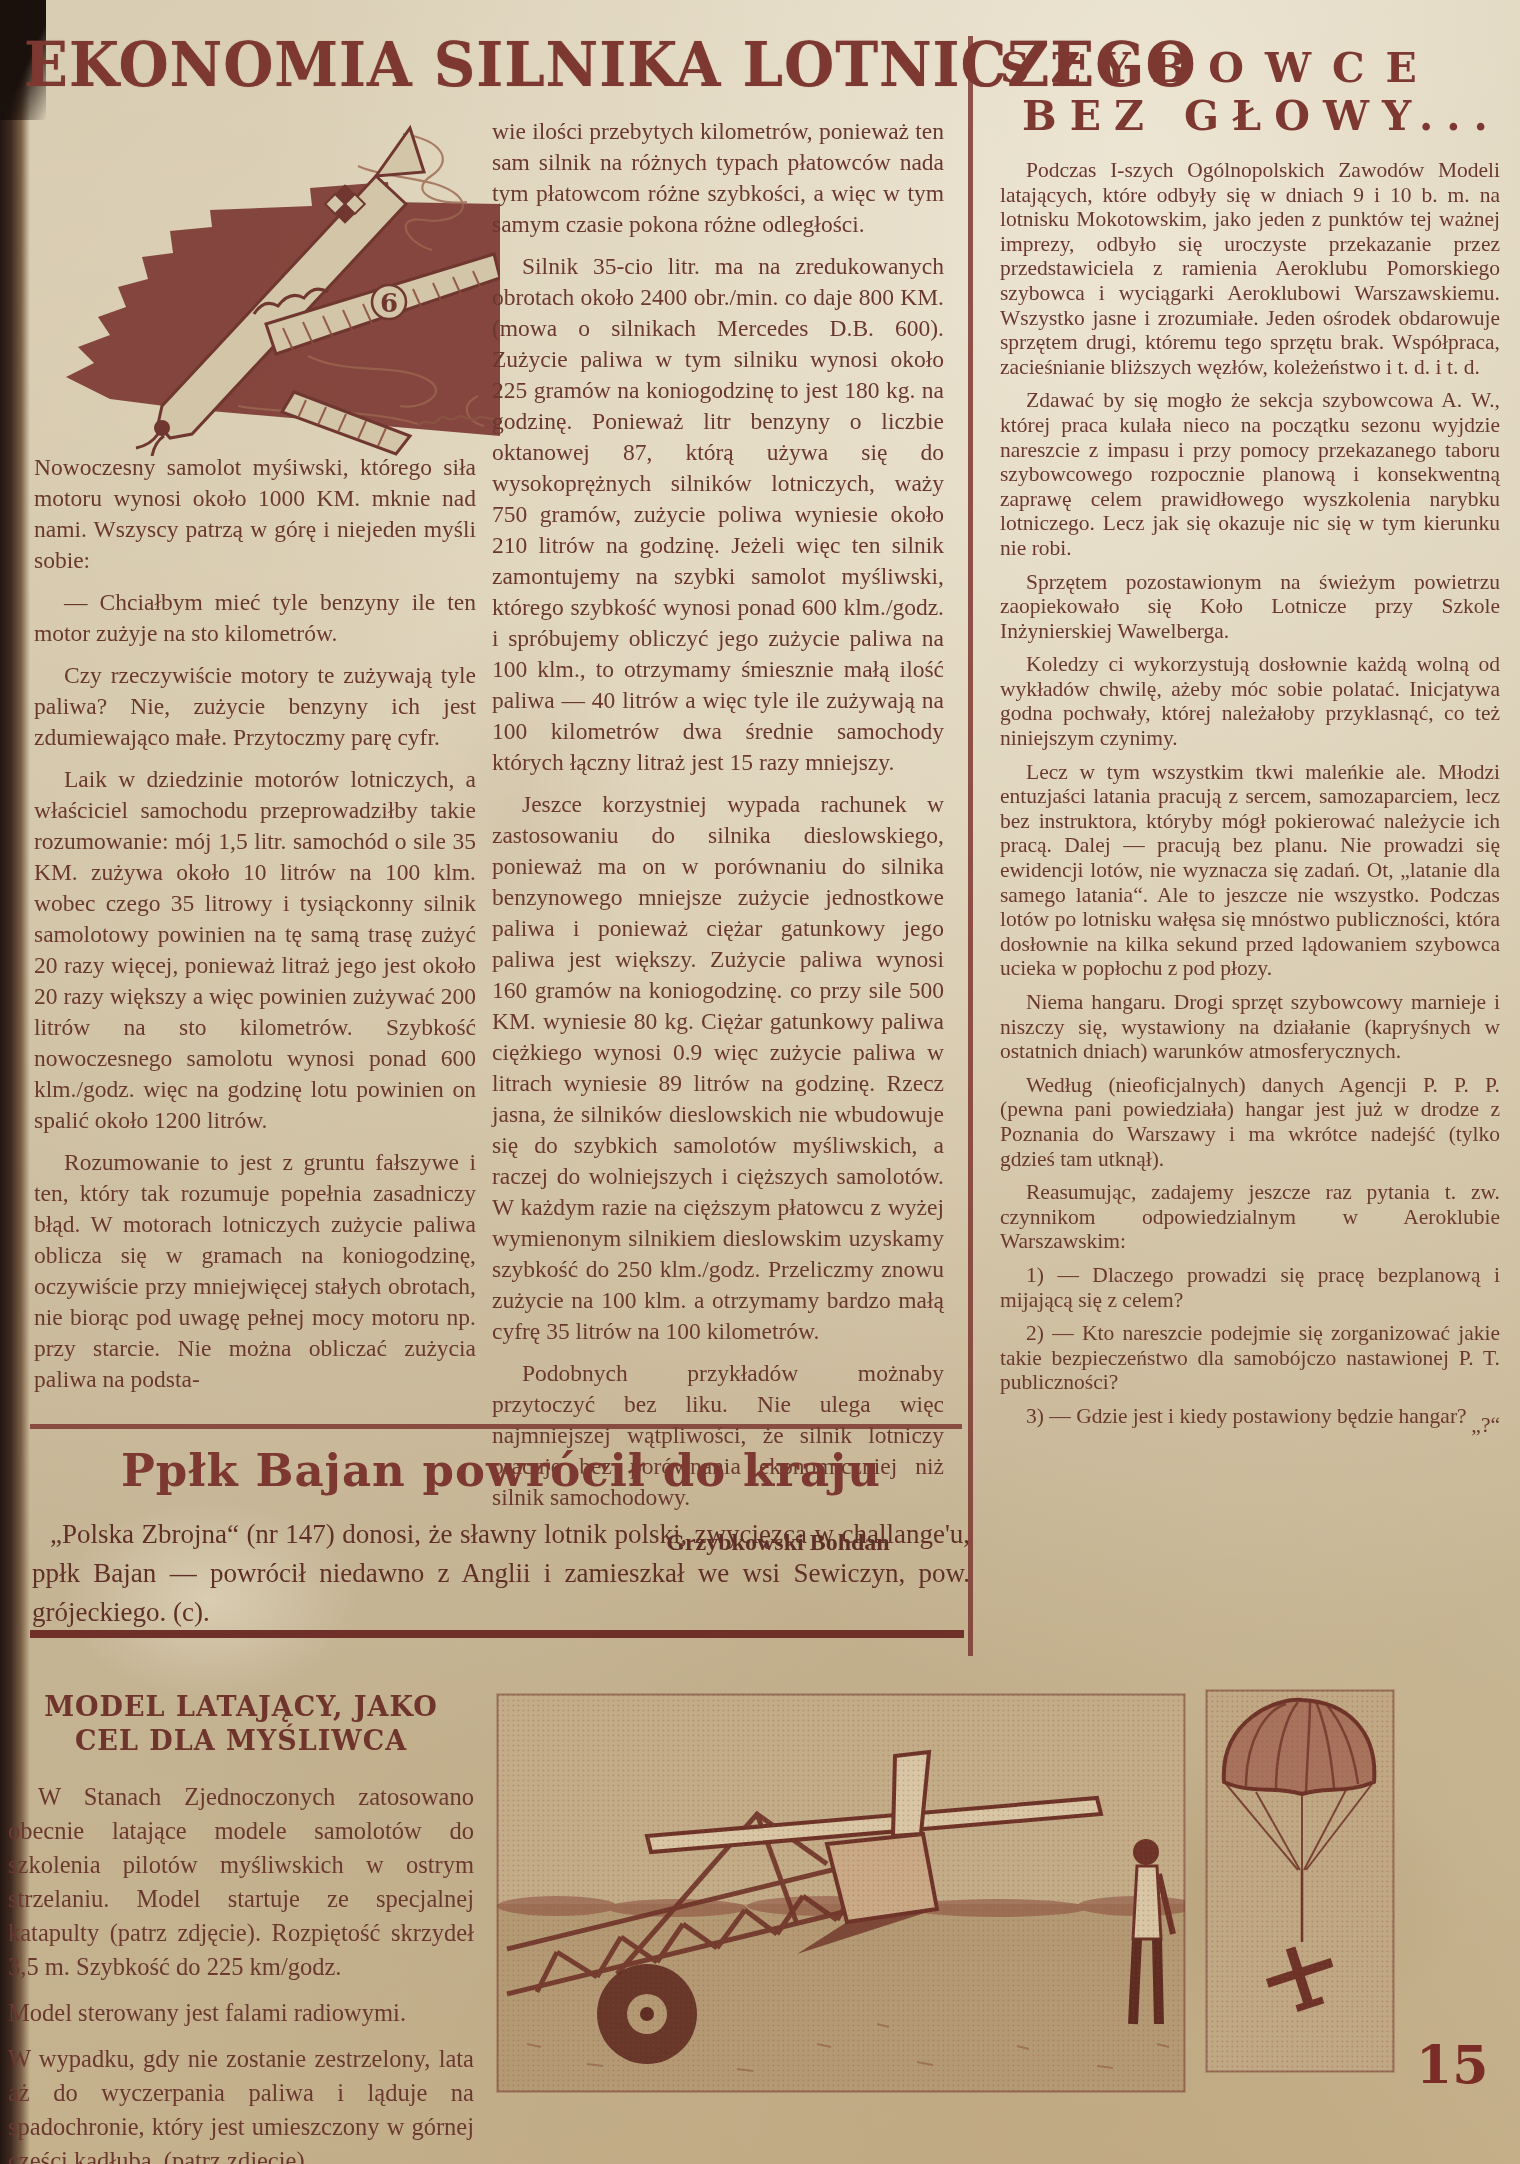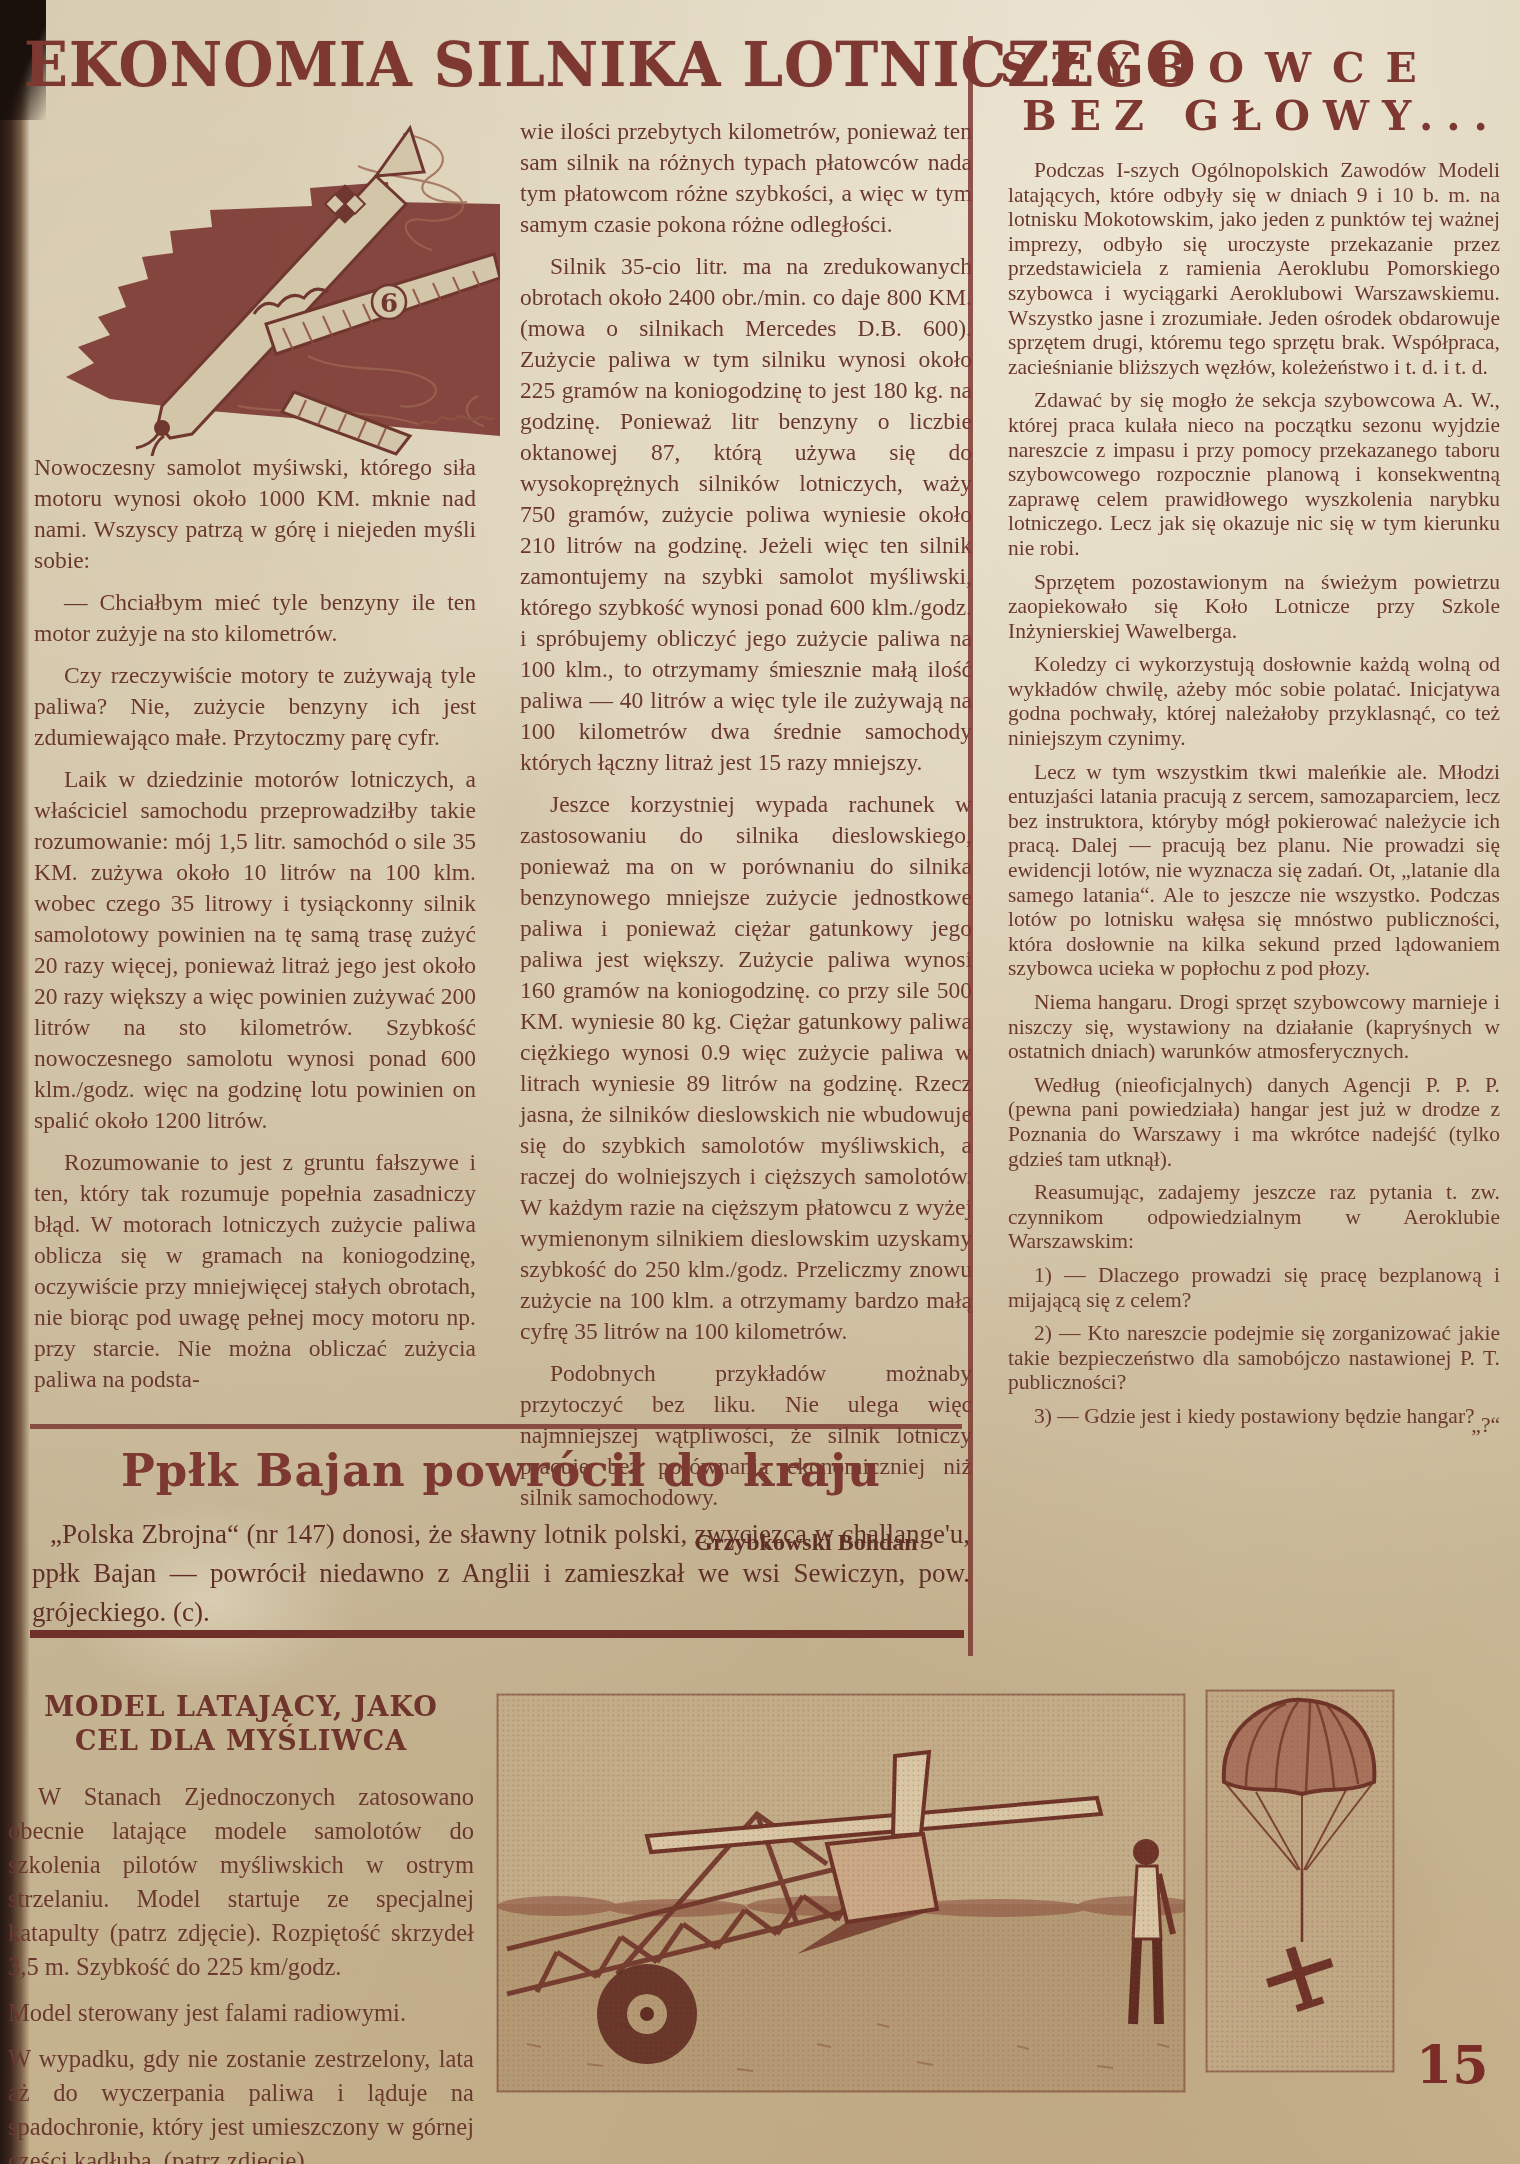--- a/index.html
+++ b/index.html
@@ -27,23 +27,23 @@
     letter-spacing:1px;text-shadow:0 0 1px rgba(124,56,49,.5);}
 
   .vrule{position:absolute;left:968px;top:36px;width:5px;height:1620px;background:#7c3831;opacity:.85;}
   .hrule-top{position:absolute;left:30px;top:1424px;width:932px;height:5px;background:#7c3831;opacity:.85;}
   .hrule-bottom{position:absolute;left:30px;top:1630px;width:934px;height:8px;background:#6f3029;}
 
   .col{position:absolute;text-align:justify;}
   .col p{margin:0 0 11px 0;text-indent:30px;}
   .col p.noindent{text-indent:0;}
   .col-left{left:34px;top:452px;width:442px;font-size:23.5px;line-height:31px;}
-  .col-mid{left:520px;top:116px;width:452px;font-size:23.5px;line-height:31px;}
+  .col-mid{left:492px;top:116px;width:452px;font-size:23.5px;line-height:31px;}
   .col-right{left:996px;top:158px;width:504px;font-size:21.5px;line-height:24.6px;}
-  .col-right p{margin:0 0 9px 12px;text-indent:26px;}
+  .col-right p{margin:0 0 9px 4px;text-indent:26px;}
 
   .headline-right{position:absolute;left:1000px;top:44px;width:505px;
     font-family:"DejaVu Serif",serif;font-weight:700;color:#7c3831;line-height:1.18;}
   .headline-right .l1{font-size:41px;letter-spacing:21px;white-space:nowrap;}
   .headline-right .l2{font-size:41px;letter-spacing:13px;white-space:nowrap;margin-left:22px;}
 
   .byline{margin-top:14px;font-weight:700;font-size:24px;text-align:center;padding-left:120px;color:#5e2f27;}
 
   .bajan{position:absolute;left:32px;top:1444px;width:938px;}
   .bajan-title{font-family:"DejaVu Serif",serif;font-weight:700;font-size:45px;color:#7c3831;

